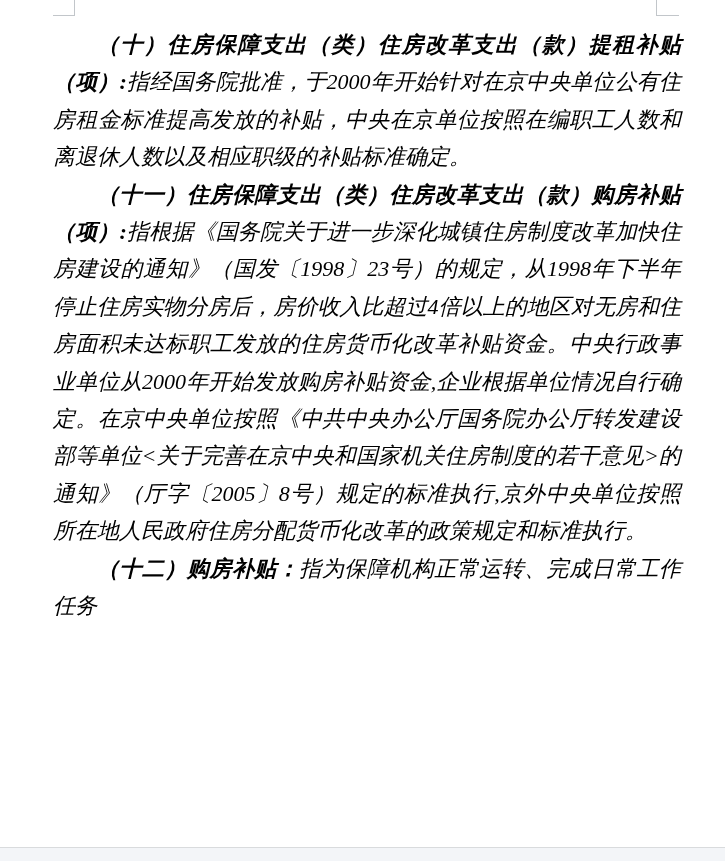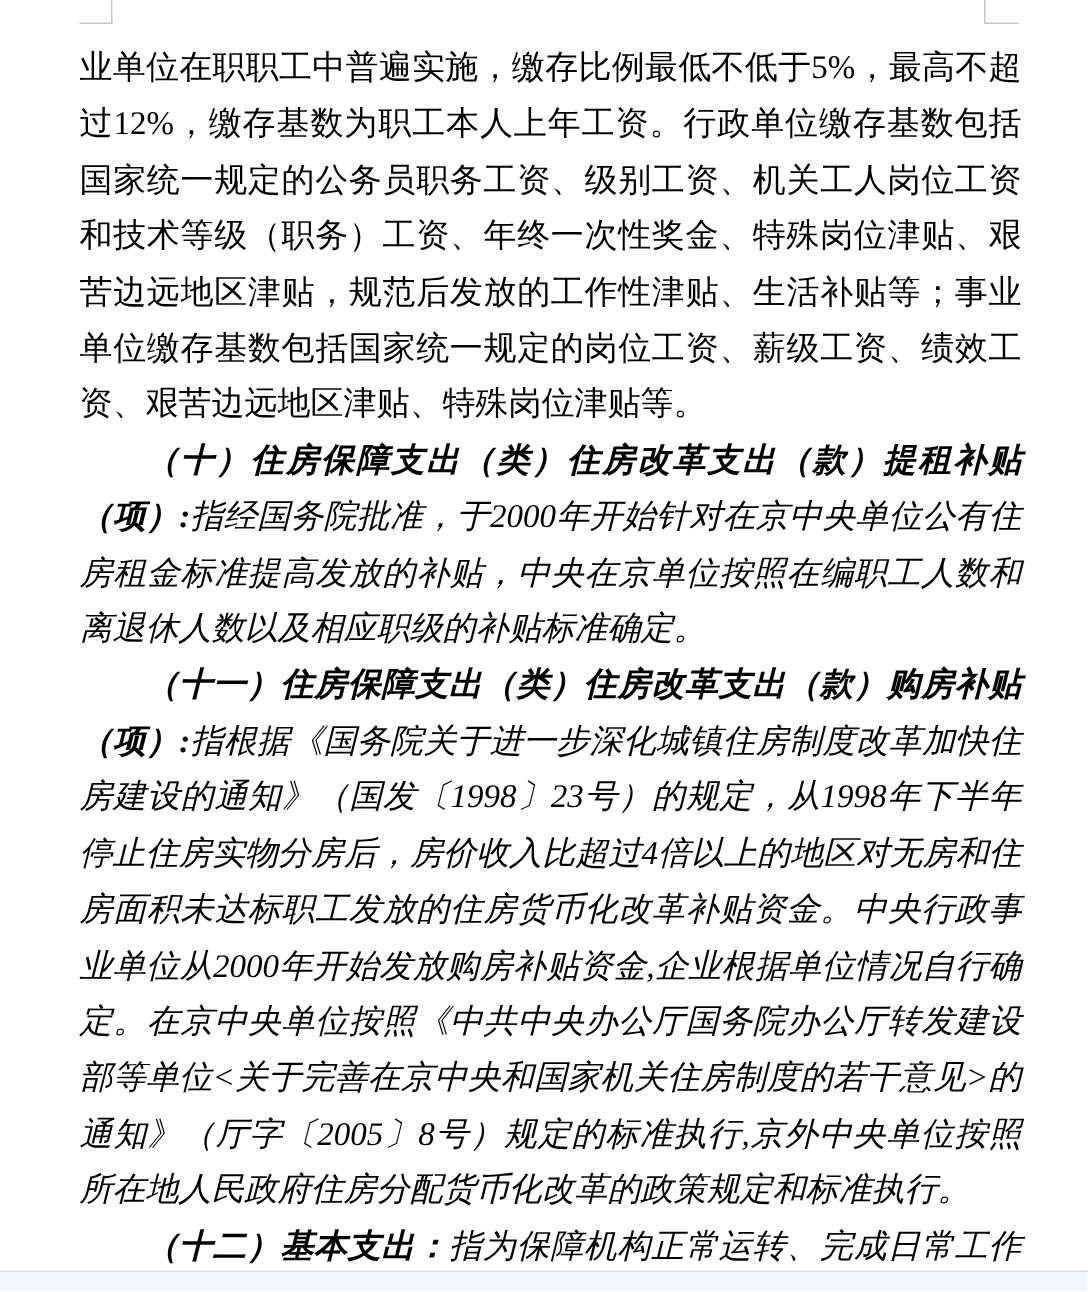--- a/index.html
+++ b/index.html
@@ -78,24 +78,23 @@
 </head>
 <body>
 
 <div class="page">
 
   <div class="corner-mark left"></div>
   <div class="corner-mark right"></div>
 
   <div class="text-area">
 
-    <p><b></b><span>业单位在职职工中普遍实施，缴存比例最低不低于5%，最高不超过12%，缴存基数为职工本人上年工资。行政单位缴存基数包括国家统一规定的公务员职务工资、级别工资、机关工人岗位工资和技术等级（职务）工资、年终一次性奖金、特殊岗位津贴、艰苦边远地区津贴，规范后发放的工作性津贴、生活补贴等；事业单位缴存基数包括国家统一规定的岗位工资、薪级工资、绩效工资、艰苦边远地区津贴、特殊岗位津贴等。</span></p>
 
     <p class="indent"><b>（十）住房保障支出（类）住房改革支出（款）提租补贴（项）:</b><span>指经国务院批准，于2000年开始针对在京中央单位公有住房租金标准提高发放的补贴，中央在京单位按照在编职工人数和离退休人数以及相应职级的补贴标准确定。</span></p>
 
     <p class="indent"><b>（十一）住房保障支出（类）住房改革支出（款）购房补贴（项）:</b><span>指根据《国务院关于进一步深化城镇住房制度改革加快住房建设的通知》（国发〔1998〕23号）的规定，从1998年下半年停止住房实物分房后，房价收入比超过4倍以上的地区对无房和住房面积未达标职工发放的住房货币化改革补贴资金。中央行政事业单位从2000年开始发放购房补贴资金,企业根据单位情况自行确定。在京中央单位按照《中共中央办公厅国务院办公厅转发建设部等单位&lt;关于完善在京中央和国家机关住房制度的若干意见&gt;的通知》（厅字〔2005〕8号）规定的标准执行,京外中央单位按照所在地人民政府住房分配货币化改革的政策规定和标准执行。</span></p>
 
-    <p class="indent"><b>（十二）基本支出：</b><span>指为保障机构正常运转、完成日常工作任务</span></p>
+    <p class="indent"><b>（十二）购房补贴：</b><span>指为保障机构正常运转、完成日常工作任务</span></p>
 
   </div>
 </div>
 
 <div class="page-gap"></div>
 
 </body></html>

